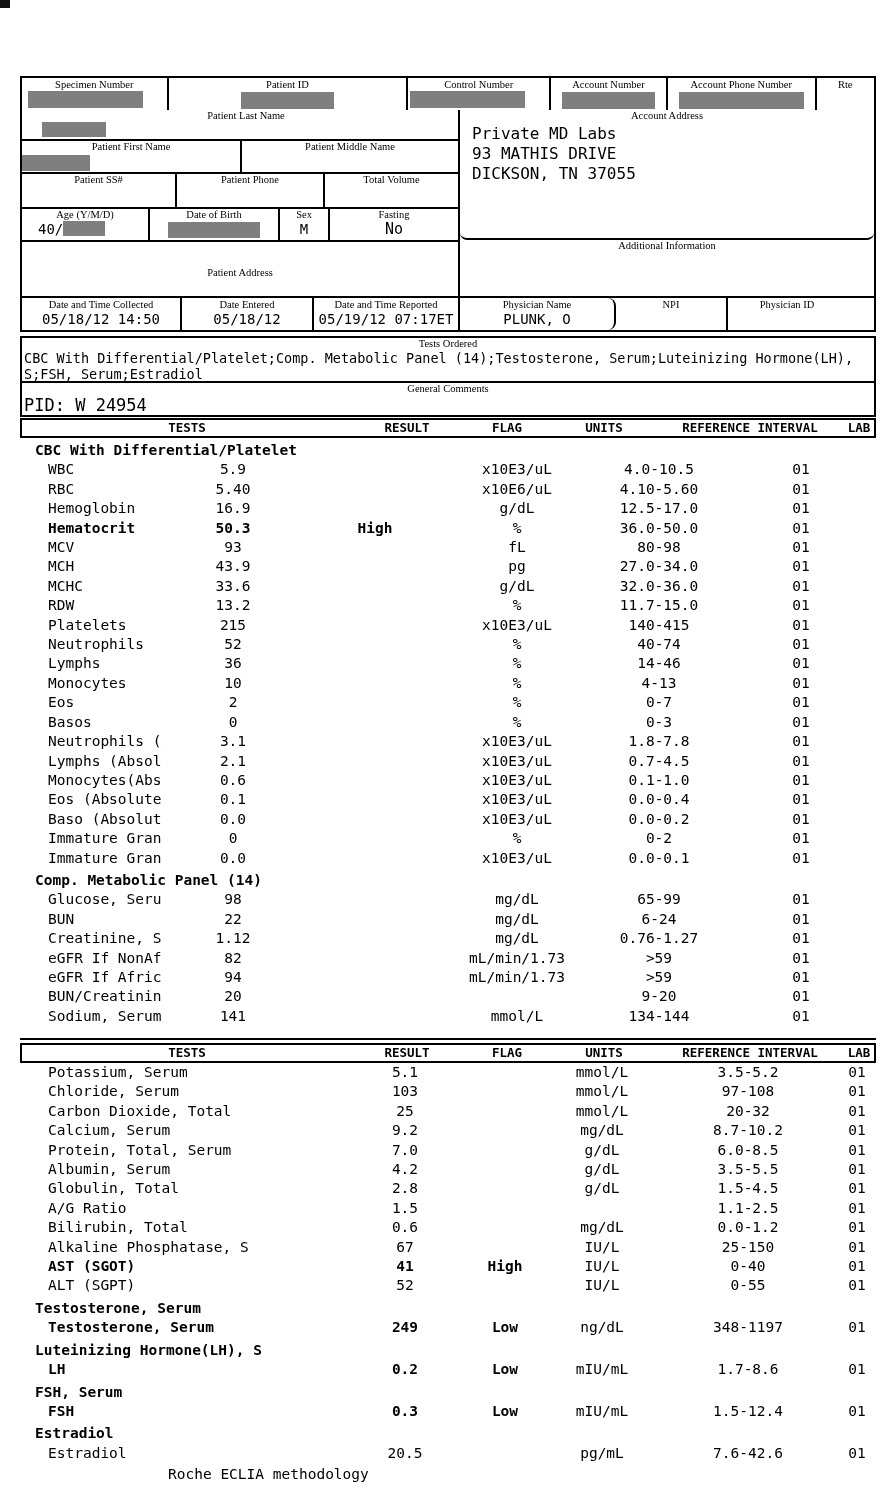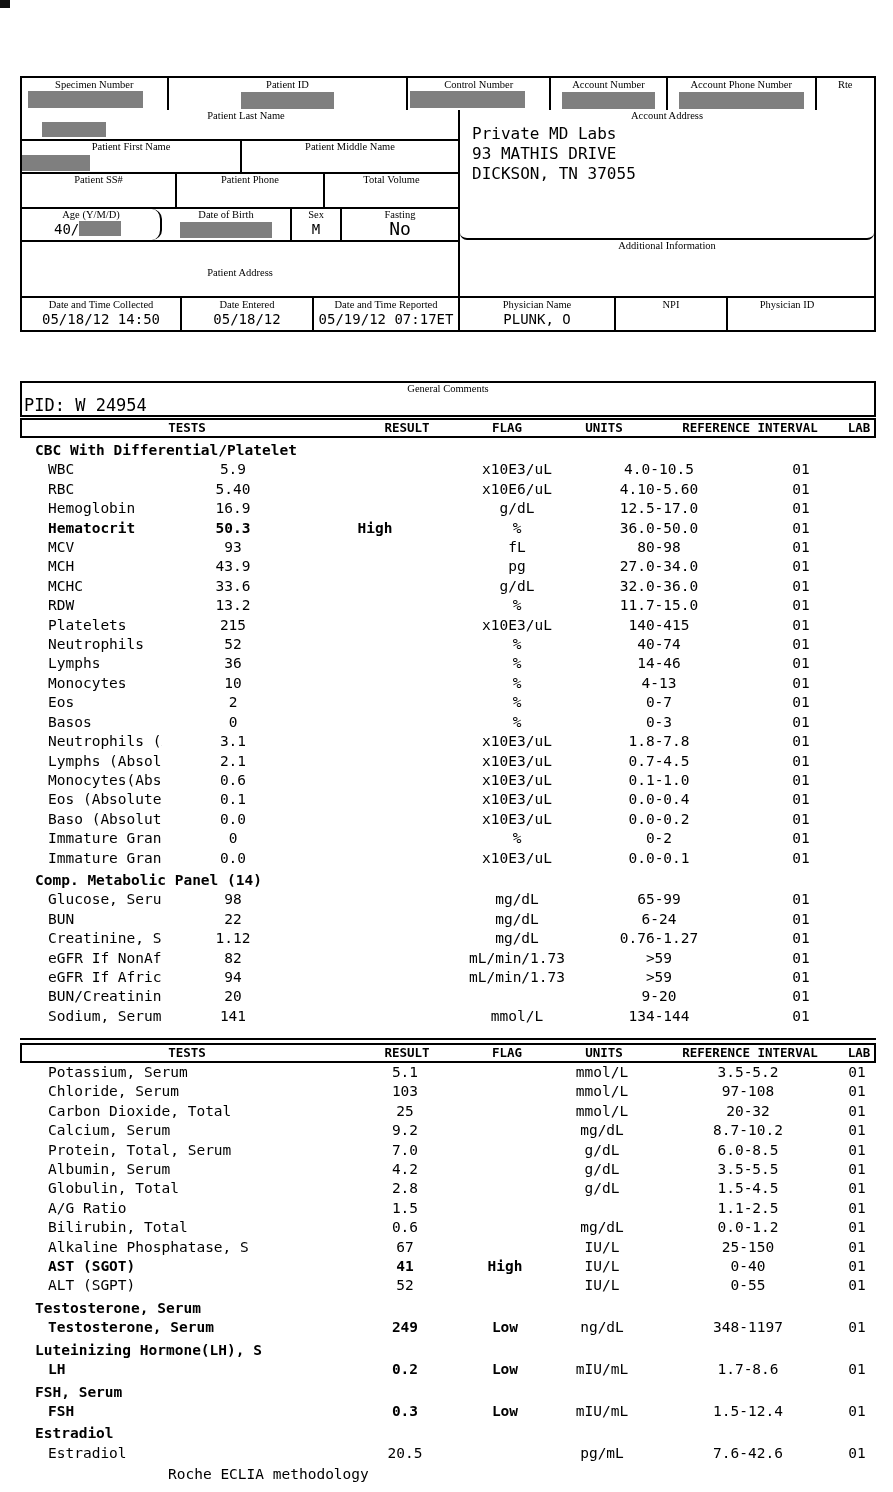--- a/index.html
+++ b/index.html
@@ -123,38 +123,38 @@
             <div class="lbl">Patient SS#</div>
           </div>
           <div class="cell bdr" style="width:148px;">
             <div class="lbl">Patient Phone</div>
           </div>
           <div class="cell" style="flex:1;">
             <div class="lbl">Total Volume</div>
           </div>
         </div>
         <div class="lrow" style="height:33px;">
-          <div class="cell bdr" style="width:140px;border-radius:10px;">
+          <div class="cell bdr" style="width:128px;">
             <div class="lbl">Age (Y/M/D)</div>
-            <div class="val" style="display:flex;padding-left:32px;text-align:center;">
+            <div class="val" style="display:flex;padding-left:16px;text-align:center;">
               <span>40/</span>
               <span class="redact" style="width:42px;height:15px;display:inline-block;"></span>
             </div>
           </div>
           <div class="cell bdr" style="width:130px;">
             <div class="lbl">Date of Birth</div>
             <div class="redact" style="width:92px;margin:1px auto 0 auto;height:16px;"></div>
           </div>
           <div class="cell bdr" style="width:50px;">
             <div class="lbl">Sex</div>
             <div class="val" style="text-align:center;">M</div>
           </div>
           <div class="cell" style="flex:1;">
             <div class="lbl">Fasting</div>
-            <div class="val" style="text-align:center;font-size:18px;">No</div>
+            <div class="val" style="text-align:center;font-size:15px;">No</div>
           </div>
         </div>
         <div class="lrow" style="flex:1;">
           <div class="cell" style="width:100%;margin-top:25px;">
             <div class="lbl">Patient Address</div>
           </div>
         </div>
       </div>
       <div class="right-col">
         <div class="cell acct-cell">
@@ -176,35 +176,40 @@
           <div class="val" style="text-align:center;">05/18/12 14:50</div>
         </div>
         <div class="cell bdr" style="width:132px;">
           <div class="lbl">Date Entered</div>
           <div class="val" style="text-align:center;">05/18/12</div>
         </div>
         <div class="cell bdr" style="width:146px;">
           <div class="lbl">Date and Time Reported</div>
           <div class="val" style="text-align:center;">05/19/12 07:17ET</div>
         </div>
-        <div class="cell bdr" style="width:156px;">
+        <div class="cell bdr" style="width:156px;border-radius:8px;">
           <div class="lbl">Physician Name</div>
           <div class="val" style="text-align:center;">PLUNK, O</div>
         </div>
         <div class="cell bdr" style="width:112px;">
           <div class="lbl">NPI</div>
           <div class="val" style="text-align:center;"></div>
         </div>
         <div class="cell" style="width:118px;">
           <div class="lbl">Physician ID</div>
           <div class="val" style="text-align:center;"></div>
         </div>
       </div>
   </div>
 
+  <div class="formbox" id="tests-ordered">
+    <div class="lbl">Tests Ordered</div>
+    <div class="ordered-text">CBC With Differential/Platelet;Comp. Metabolic Panel (14);Testosterone, Serum;Luteinizing Hormone(LH),</div>
+    <div class="ordered-text">S;FSH, Serum;Estradiol</div>
+  </div>
 
   <div class="formbox" id="general-comments">
     <div class="lbl">General Comments</div>
     <div class="pid-text">PID: W 24954</div>
   </div>
 
   <div class="rheader" id="table1-header">
     <table>
         <tbody>
           <tr>

